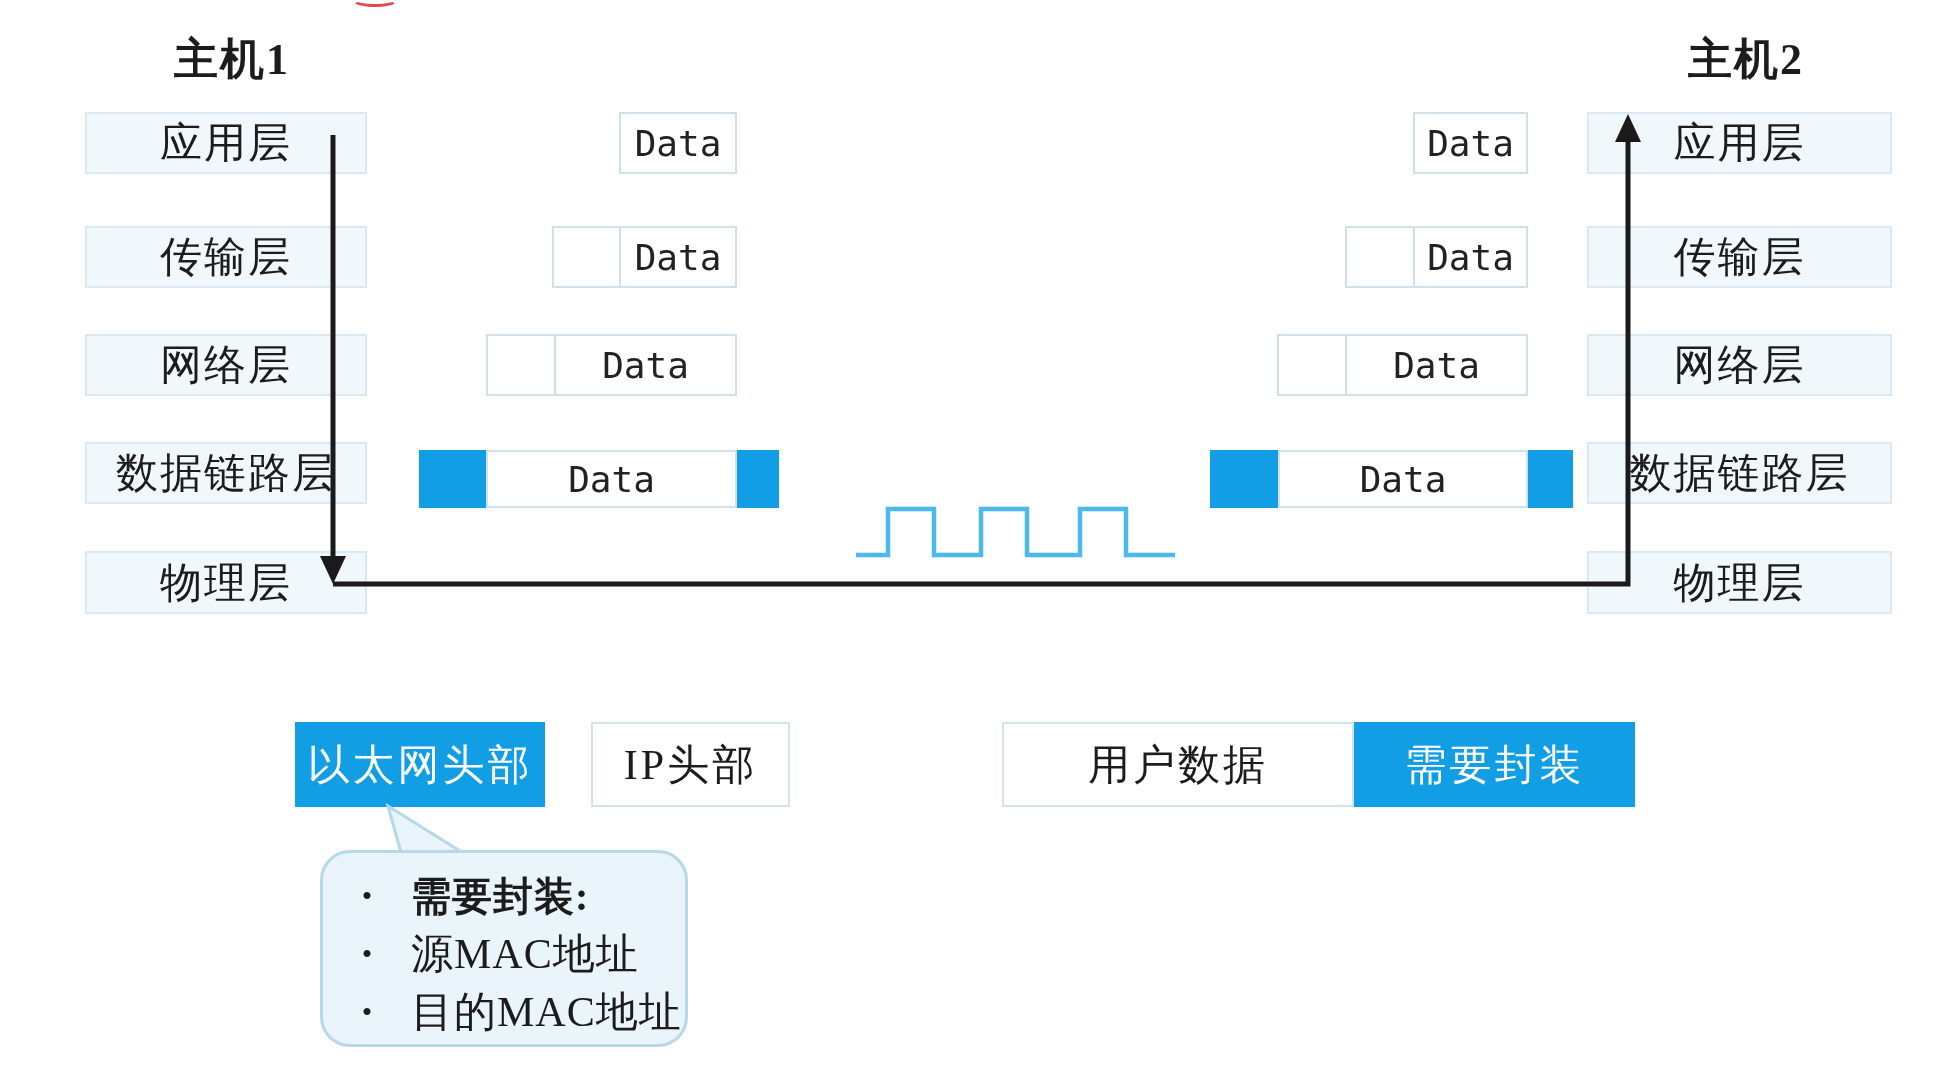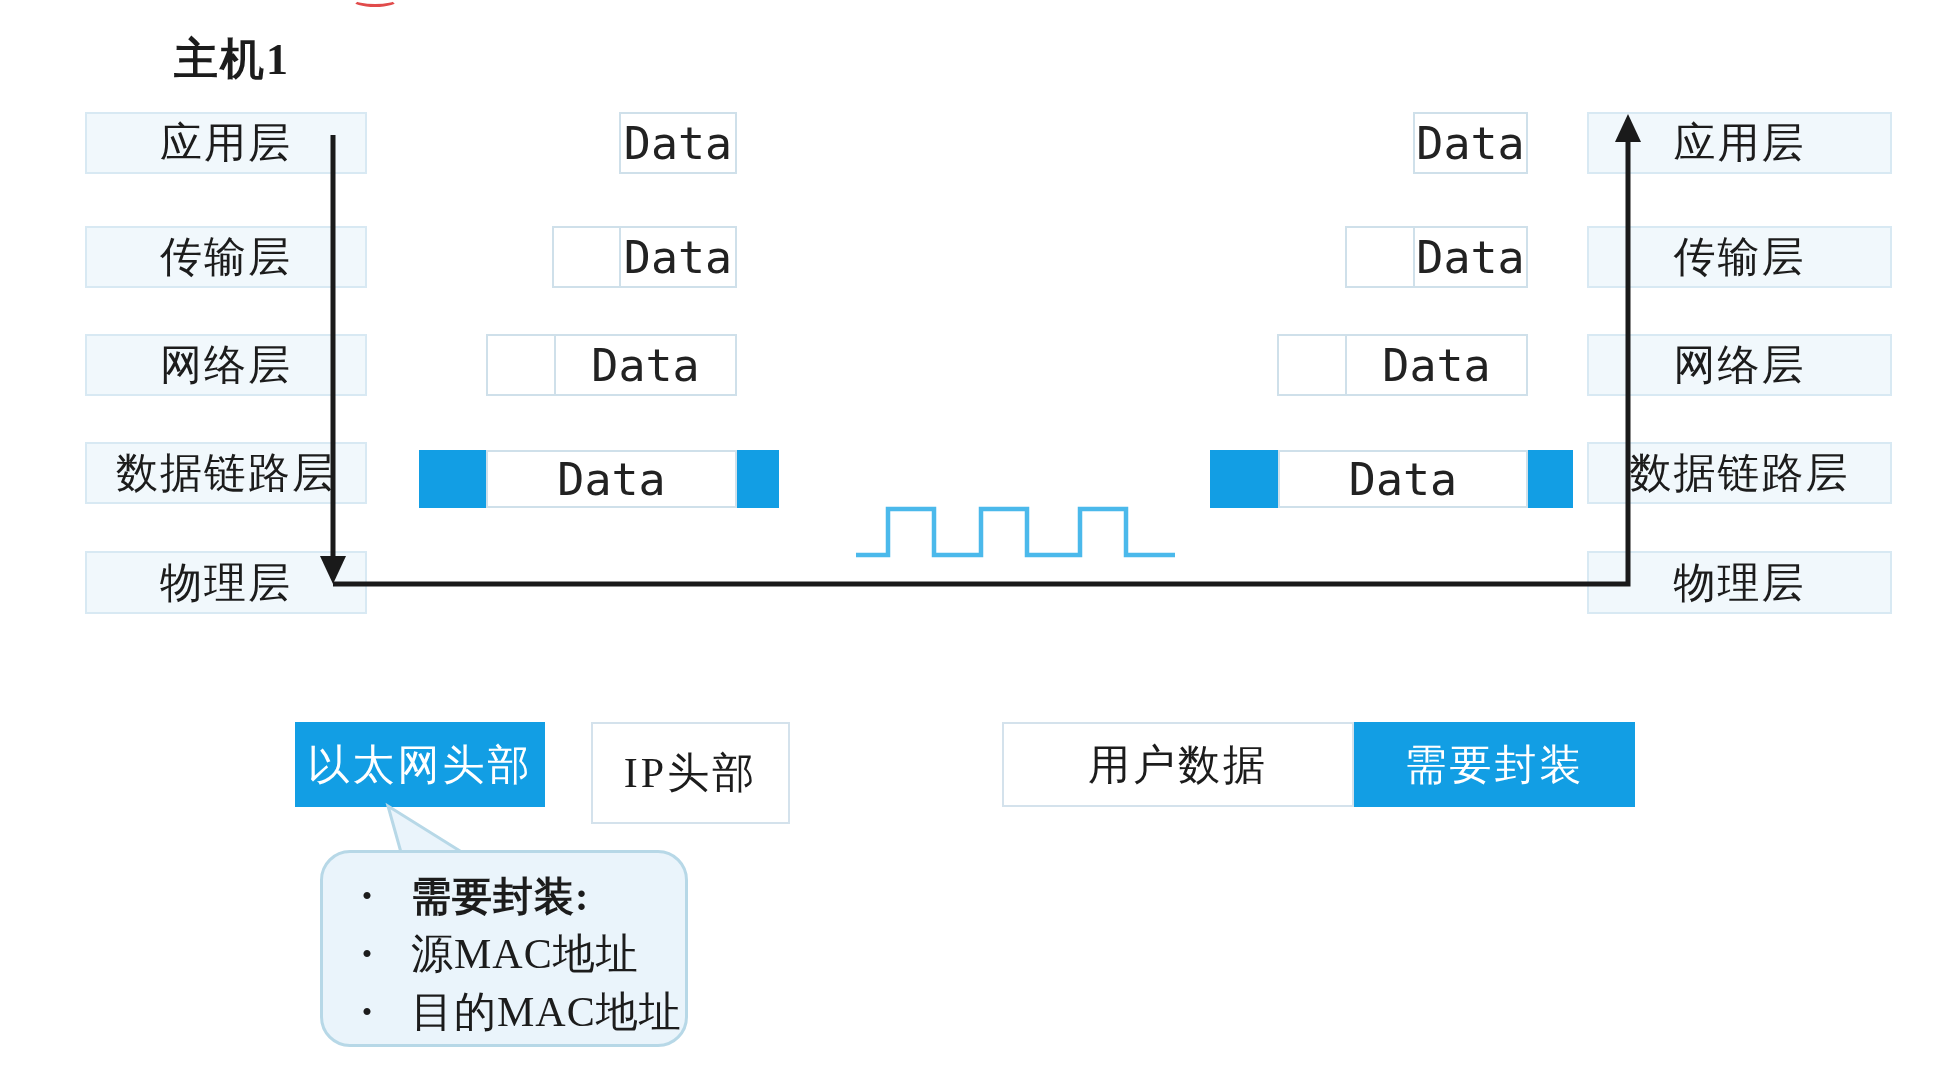--- a/index.html
+++ b/index.html
@@ -12,21 +12,21 @@
     font-size:44px;font-weight:bold;text-align:center;letter-spacing:2px;
   }
   .layer-box{
     background:#f1f8fc;border:2px solid #d8e9f3;
     display:flex;align-items:center;justify-content:center;
     font-size:42px;letter-spacing:2px;
   }
   .data-box{
     background:#ffffff;border:2px solid #cfe0ea;
     display:flex;align-items:center;justify-content:center;
-    font-family:"DejaVu Sans Mono", monospace;font-size:45px;color:#222;
+    font-family:"DejaVu Sans Mono", monospace;font-size:36px;color:#222;
   }
   .hdr-box{
     background:#ffffff;border:2px solid #cfe0ea;
   }
   .blue-box{
     background:#129ee4;border:none;
   }
   .frame-cell{
     display:flex;align-items:center;justify-content:center;
     font-size:42px;letter-spacing:3px;
@@ -56,20 +56,21 @@
   svg{display:block;}
 </style>
 </head>
 <body>
 
 <div id="stage">
 
   <div class="abs red-arc" style="left:352px;top:-7px;"></div>
 
   <div class="abs host-title" style="left:157px;top:30px;width:150px;">主机1</div>
+  <div class="abs host-title" style="left:1671px;top:30px;width:150px;">主机2</div>
 
   <div class="abs layer-box" style="left:85px;top:112px;width:282px;height:62px;">应用层</div>
   <div class="abs layer-box" style="left:85px;top:226px;width:282px;height:62px;">传输层</div>
   <div class="abs layer-box" style="left:85px;top:334px;width:282px;height:62px;">网络层</div>
   <div class="abs layer-box" style="left:85px;top:442px;width:282px;height:62px;">数据链路层</div>
   <div class="abs layer-box" style="left:85px;top:551px;width:282px;height:63px;">物理层</div>
 
   <div class="abs layer-box" style="left:1587px;top:112px;width:305px;height:62px;">应用层</div>
   <div class="abs layer-box" style="left:1587px;top:226px;width:305px;height:62px;">传输层</div>
   <div class="abs layer-box" style="left:1587px;top:334px;width:305px;height:62px;">网络层</div>
@@ -104,21 +105,21 @@
 
     <path d="M333,135 L333,560" stroke="#1a1a1a" stroke-width="5" fill="none"></path>
     <polygon points="320,556 346,556 333,584" fill="#1a1a1a"></polygon>
     <path d="M333,584 L1628,584 L1628,138" stroke="#1a1a1a" stroke-width="5" fill="none"></path>
     <polygon points="1615,142 1641,142 1628,114" fill="#1a1a1a"></polygon>
 
     <polyline points="856,555 888,555 888,509 934,509 934,555 981,555 981,509 1027,509 1027,555 1080,555 1080,509 1126,509 1126,555 1175,555" stroke="#4bb9eb" stroke-width="4.5" fill="none"></polyline>
   </svg>
 
   <div class="abs frame-cell frame-blue" style="left:295px;top:722px;width:250px;height:85px;">以太网头部</div>
-  <div class="abs frame-cell frame-white" style="left:591px;top:722px;width:199px;height:102px;">IP头部</div>
+  <div class="abs frame-cell frame-white" style="left:591px;top:722px;width:199px;height:85px;">IP头部</div>
   <div class="abs frame-cell frame-white" style="left:1002px;top:722px;width:352px;height:85px;">用户数据</div>
   <div class="abs frame-cell frame-blue" style="left:1354px;top:722px;width:281px;height:85px;">需要封装</div>
 
   <svg class="abs" style="left:370px;top:800px;" width="120" height="60" viewBox="0 0 120 60">
     <polygon points="18,6 32,56 98,56" fill="#eaf4fb" stroke="#b7d8e7" stroke-width="3"></polygon>
   </svg>
   <div class="abs callout" style="left:320px;top:850px;width:368px;height:197px;">
     <div class="callout-item bold">
       <span class="callout-bullet">•</span>
       <span class="callout-text">需要封装:</span>

